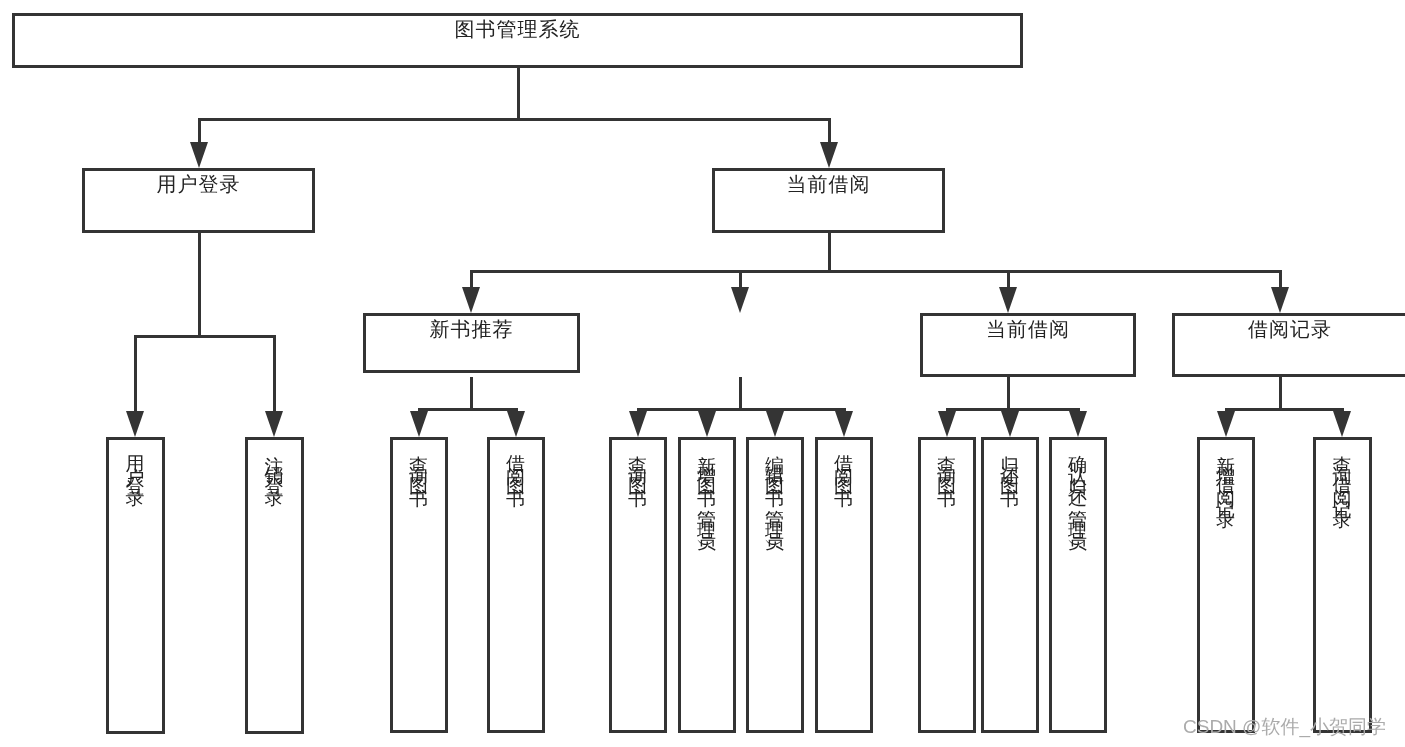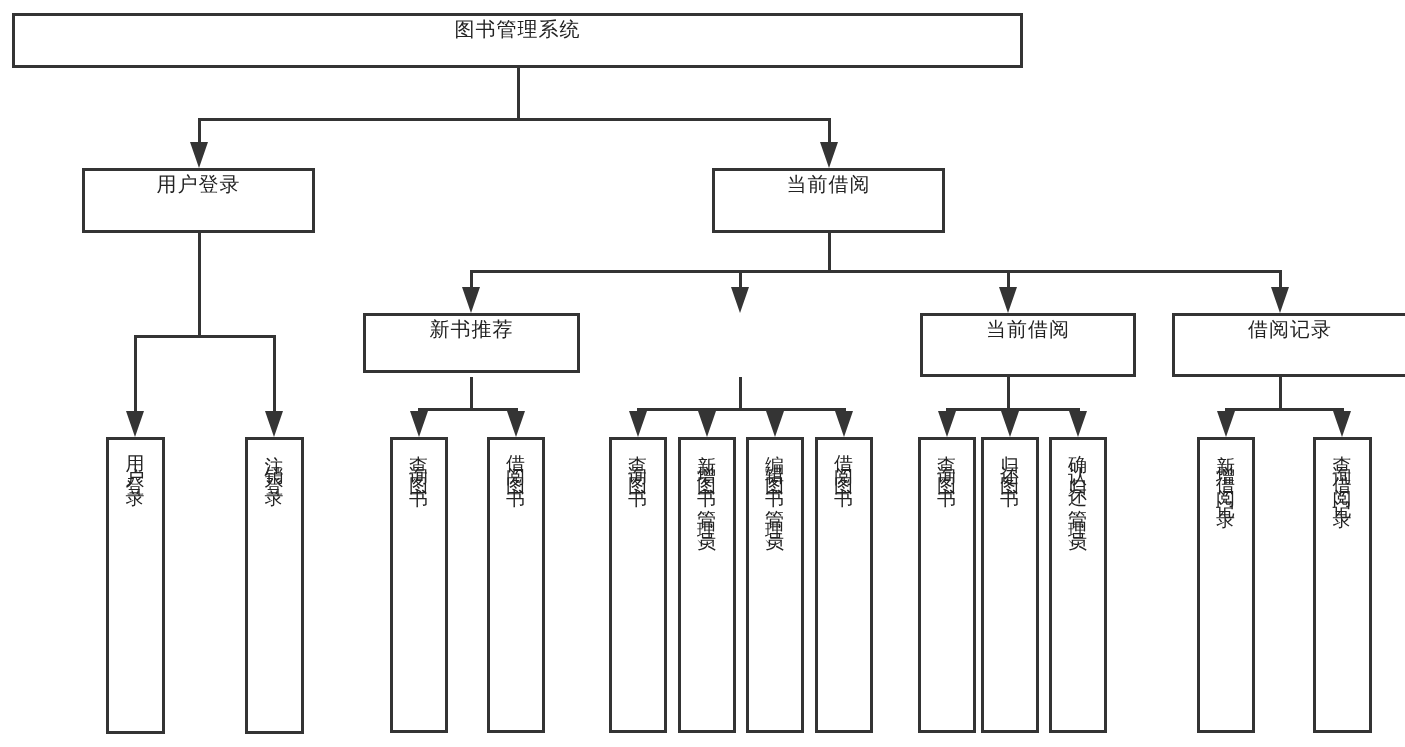--- a/index.html
+++ b/index.html
@@ -177,14 +177,15 @@
     <span class="vlabel">确认归还（管理员）</span>
   </div>
 
   <div class="box" style="left:1197px;top:437px;width:58px;height:296px">
     <span class="vlabel">新增借阅记录</span>
   </div>
   <div class="box" style="left:1313px;top:437px;width:59px;height:296px">
     <span class="vlabel">查询借阅记录</span>
   </div>
 
+  <div class="watermark">CSDN @软件_小贺同学</div>
 
 </div>
 
 </body></html>

